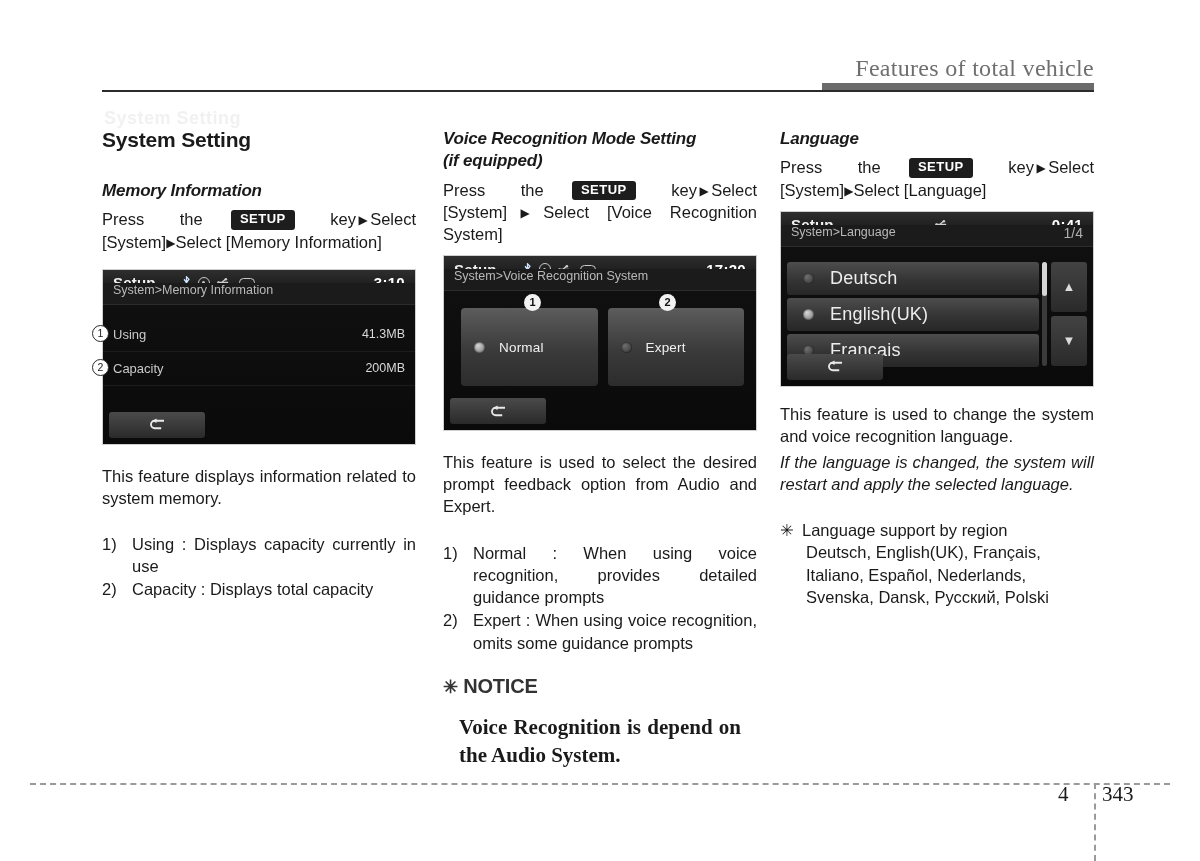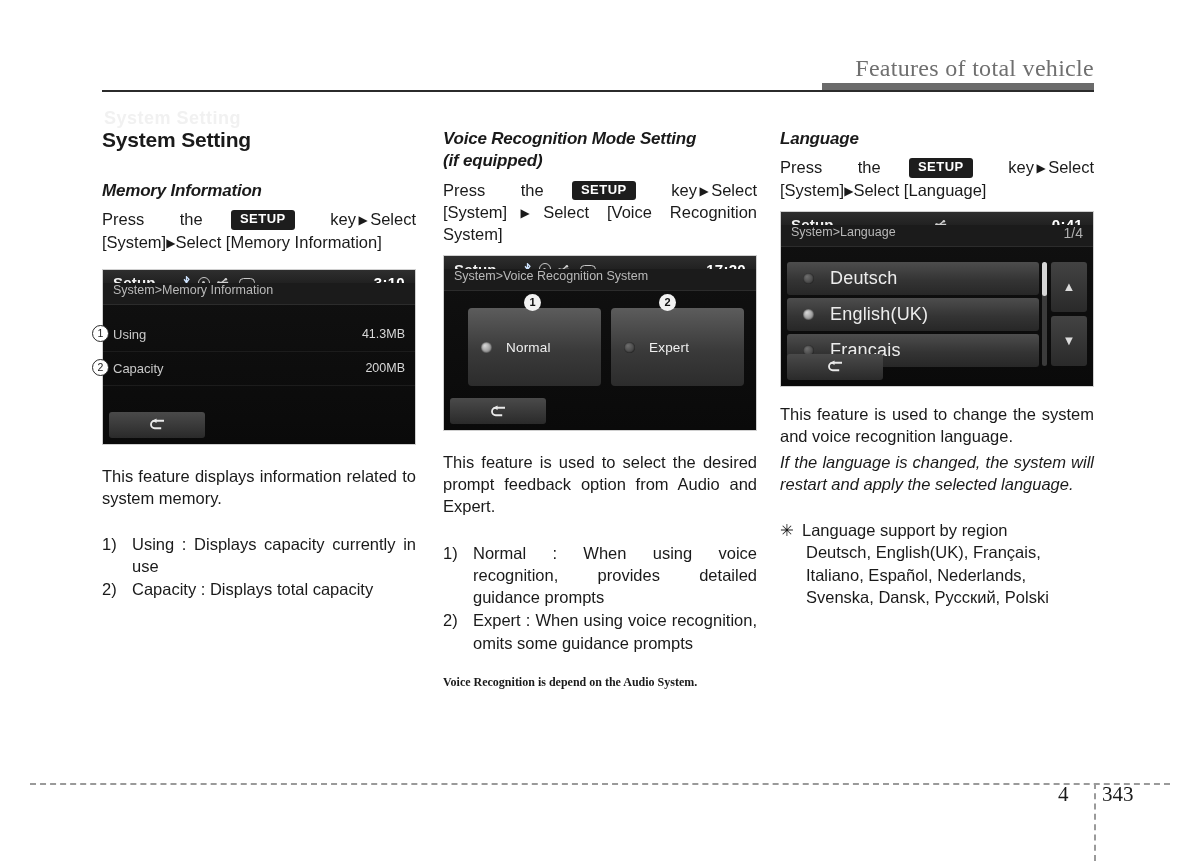--- a/index.html
+++ b/index.html
@@ -122,25 +122,25 @@
   .notice-head {
     font-size: 20px;
     font-weight: bold;
     color: #333;
     margin: 0 0 6px 0;
     letter-spacing: -0.2px;
   }
   .notice-head .star { font-size: 18px; }
   .notice-body {
     font-family: "Liberation Serif", serif;
-    font-size: 12px;
+    font-size: 21px;
     font-weight: bold;
     line-height: 1.33;
     text-align: justify;
-    margin: 0;
+    margin: 16px;
   }
 
   .note-block { position: relative; padding-left: 22px; font-size: 16.5px; line-height: 1.35; }
   .note-block .note-star { position: absolute; left: 0; top: 0; }
   .note-block .note-line { display: block; }
 
   
   .device {
     position: relative;
     width: 314px;
@@ -247,21 +247,21 @@
     background: #f2f2f2;
     color: #111;
     font-size: 11px;
     font-weight: bold;
     line-height: 17px;
     text-align: center;
     z-index: 5;
   }
 
   
-  .opt-area { position: absolute; left: 12px; top: 52px; right: 0; height: 78px; display: flex; gap: 10px; padding: 0 12px; }
+  .opt-area { position: absolute; left: 5px; top: 52px; right: 0; height: 78px; display: flex; gap: 10px; padding: 0 12px; }
   .opt-tile {
     flex: 1;
     background: linear-gradient(180deg,#5c5c5c 0%,#3a3a3a 55%,#2c2c2c 100%);
     border-radius: 4px;
     display: flex;
     align-items: center;
     padding-left: 13px;
     gap: 14px;
   }
   .opt-radio {
@@ -530,20 +530,24 @@
       </li>
       <li>
         <span class="marker">2)</span>
         <span>Expert : When using voice recognition, omits some guidance prompts</span>
       </li>
     </ol>
 
     <div class="spacer-20"></div>
 
     <div>
+      <p class="notice-head">
+        <span class="star">✳</span>
+        <span>NOTICE</span>
+      </p>
       <p class="notice-body">Voice Recognition is depend on the Audio System.</p>
     </div>
   </div>
 
   <div class="col col-3">
 
     <h3 class="sub-title">Language</h3>
 
     <p class="body-text">
       <span>Press</span>&nbsp;&nbsp;&nbsp;&nbsp;

